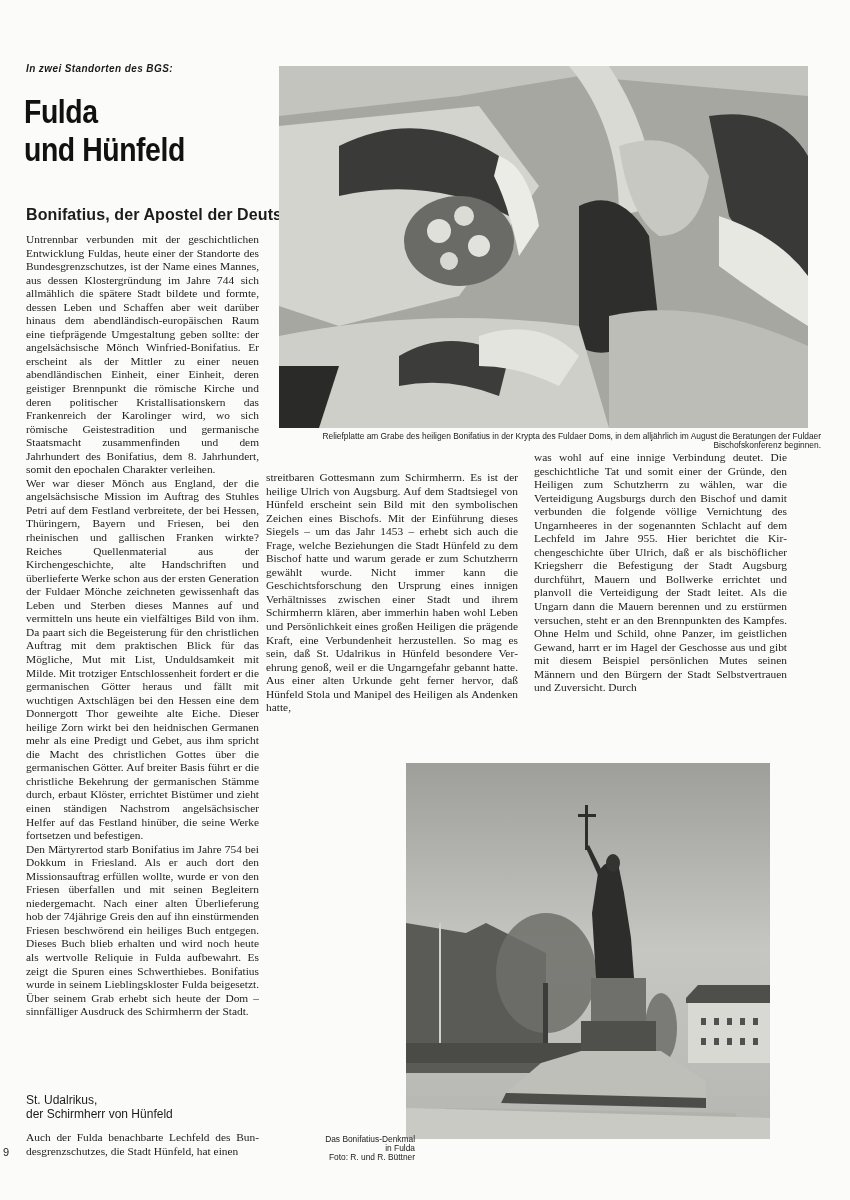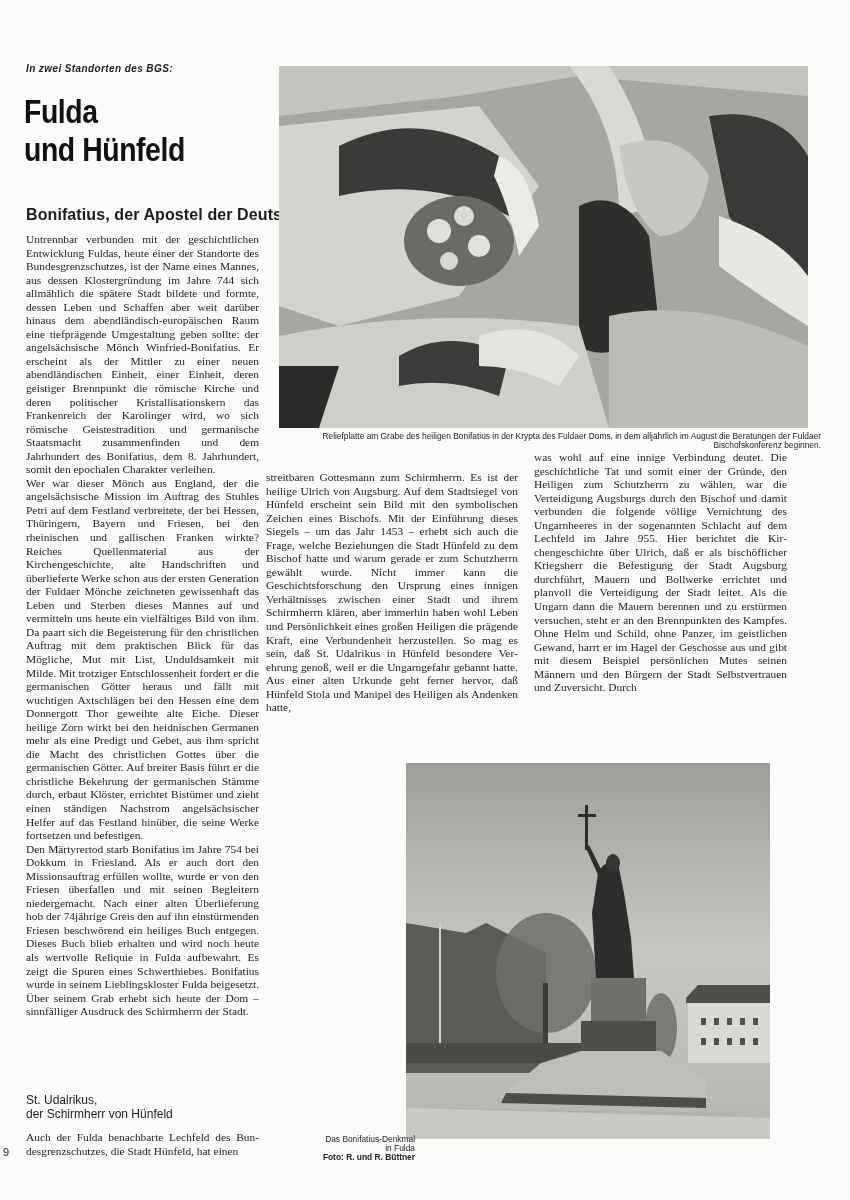--- a/index.html
+++ b/index.html
@@ -44,21 +44,21 @@
   .pagenum {
     left: 3px; top: 1146px;
     font-family: "Liberation Sans", "DejaVu Sans", sans-serif; font-size: 11px;
   }
   .caption {
     font-family: "Liberation Sans", "DejaVu Sans", sans-serif;
     font-size: 8.4px; line-height: 9px; color: #222; text-align: right;
   }
   .cap1 { left: 281px; top: 432px; width: 540px; }
   .cap2 { left: 285px; top: 1135px; width: 130px; }
-  .cap2 .indent { padding-left: 4px; font-weight: bold; }
+  .cap2 .indent { padding-left: 4px; }
   .photo { overflow: hidden; background: #888; }
   .photo1 { left: 279px; top: 66px; width: 529px; height: 362px;
     background: radial-gradient(ellipse at 30% 40%, #c9c9c4 0%, #9c9c98 45%, #5a5a58 100%); }
   .photo2 { left: 406px; top: 763px; width: 364px; height: 376px;
     background: linear-gradient(#c8c8c4 0%, #b9b9b5 55%, #9a9a96 70%, #d7d7d2 100%); }
   svg { display: block; }
 </style>
 </head>
 <body>
 

